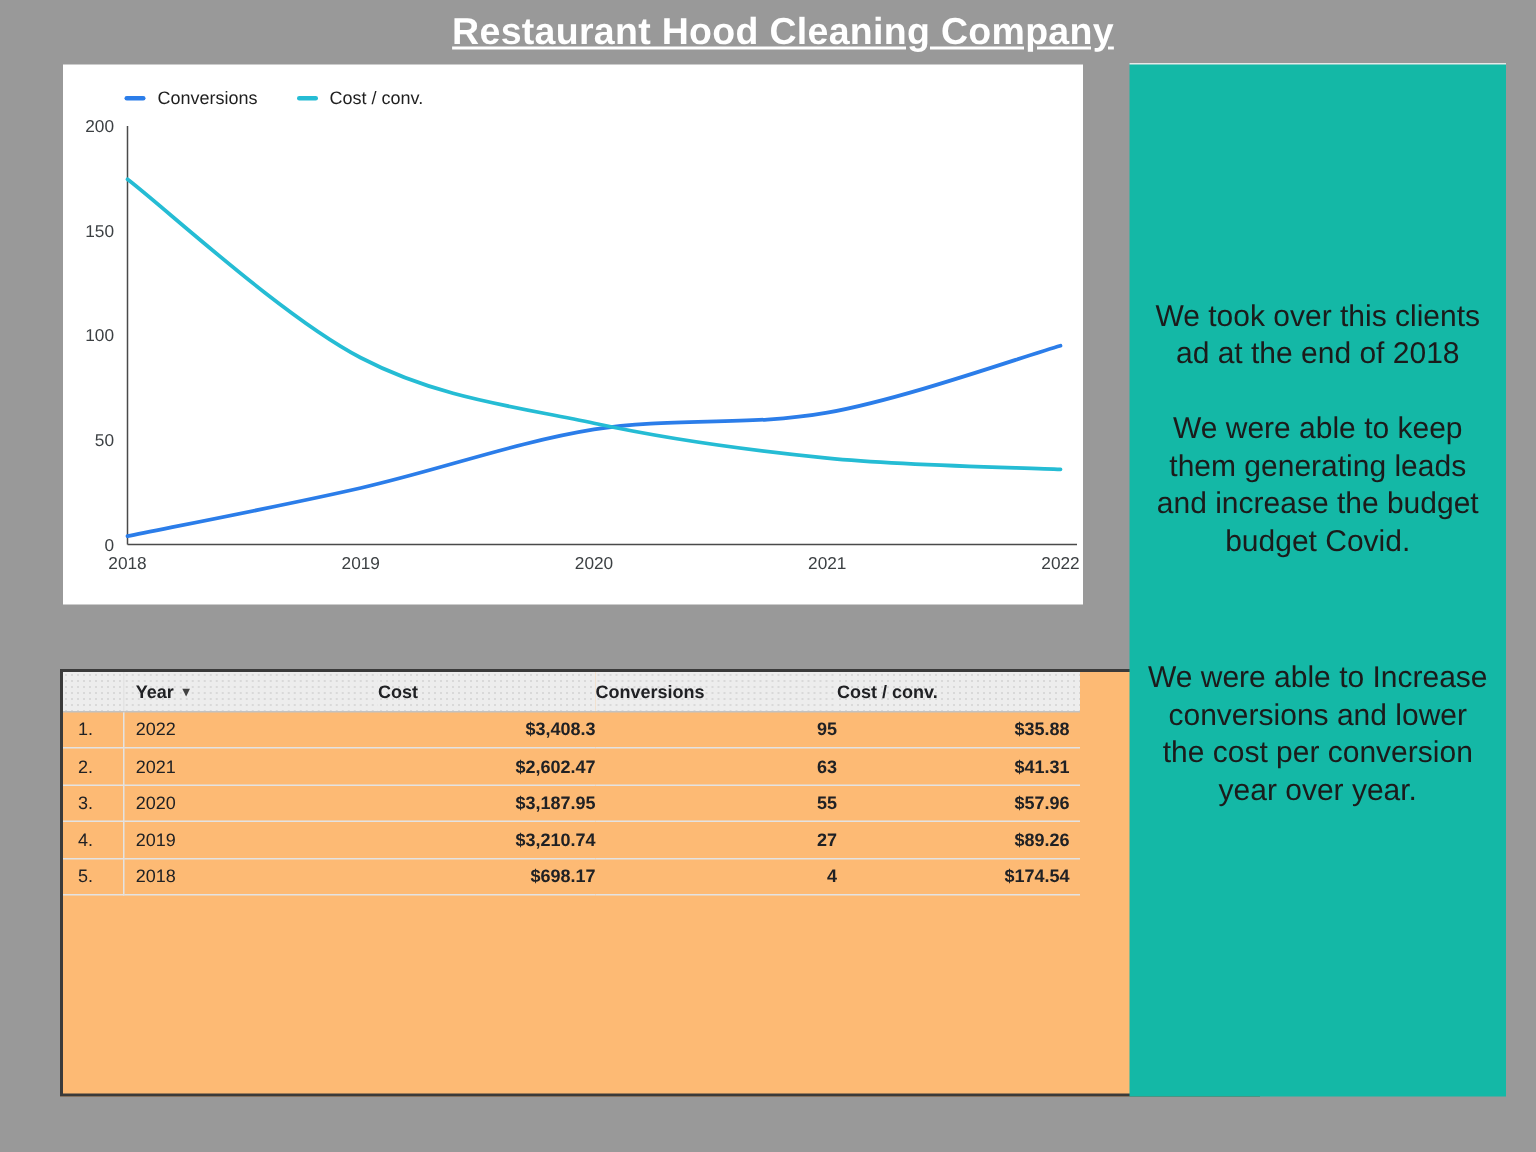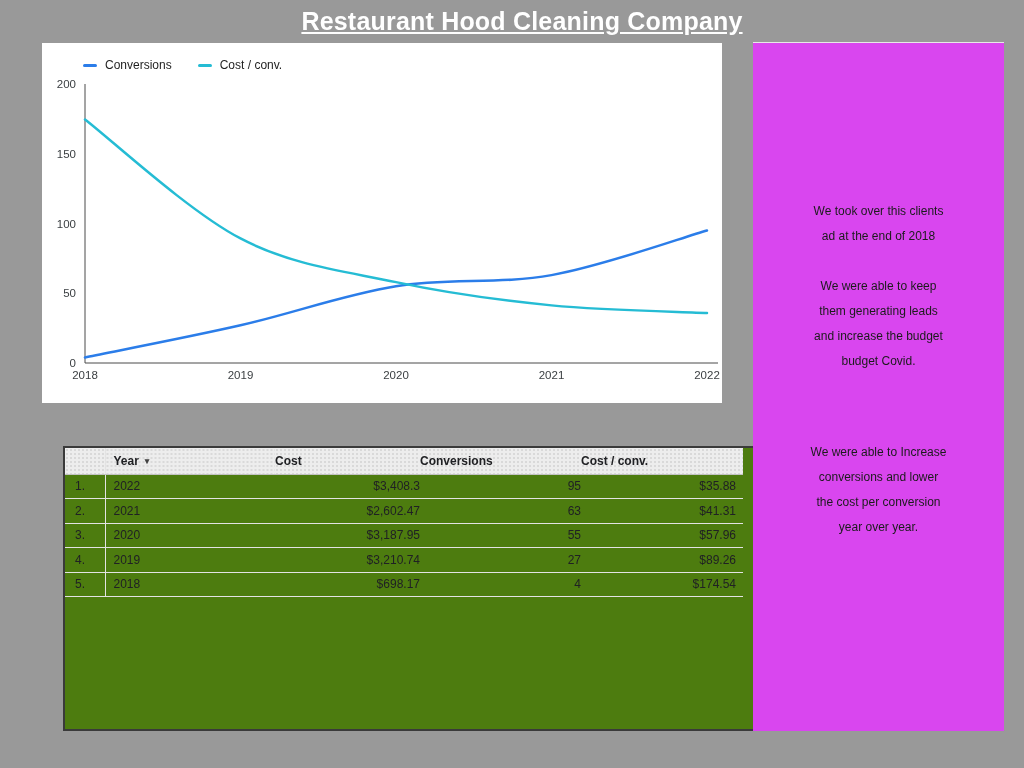--- a/index.html
+++ b/index.html
@@ -29,53 +29,53 @@
     font-size:12px; color:#1f1f1f;
   }
   .legend-item { display:flex; align-items:center; gap:8px; }
   .legend-swatch { width:14px; height:3px; border-radius:2px; }
   .chart-svg { position:absolute; left:0; top:0; }
   .chart-svg .tick { font-family:"Liberation Sans", sans-serif; font-size:11.5px; fill:#3c4043; }
 
   
   .table-panel {
     position:absolute; left:40px; top:446px; width:800px; height:285px;
-    background:#4d7c0f; border:2px solid #3a3a3a;margin-left:23px;
+    background:#fdba74; border:2px solid #3a3a3a;
   }
   .data-table {
     width:678px; border-collapse:collapse; table-layout:fixed;
     font-size:12px; color:#202124;
   }
   .data-table col.w-idx  { width:40px; }
   .data-table col.w-year { width:170px; }
   .data-table col.w-cost { width:145px; }
   .data-table col.w-conv { width:161px; }
   .data-table col.w-cpc  { width:162px; }
   .data-table th {
     height:26px; font-weight:bold; text-align:left;
     background-color:#ededed;
     background-image:radial-gradient(circle, #d9d9d9 1px, transparent 1px);
     background-size:4px 4px;
     border-bottom:1px solid #c2c2c2;
   }
   .data-table td { height:24.5px; border-bottom:1px solid #e3e3e3; }
   .c-idx  { padding-left:10px; text-align:left; border-right:1px solid #e3e3e3; }
   .c-year { padding-left:8px; text-align:left; }
-  .c-num  { text-align:right; }
+  .c-num  { text-align:right;font-weight:bold; }
   .c-last { padding-right:7px; }
   th.c-num { text-align:left; }
   .sort-arrow { font-size:9px; color:#424242; margin-left:6px; vertical-align:1px; }
 
   
   .notes-panel {
     position:absolute; left:753px; top:42px; width:251px; height:689px;
-    background:#d946ef; border-top:1px solid #e8e8e8;
+    background:#14b8a6; border-top:1px solid #e8e8e8;
     padding:156px 8px 0 8px;
     text-align:center; color:#1b1b1b;
-    font-size:12px; line-height:25px;
+    font-size:20px; line-height:25px;
   }
   .notes-panel p { white-space:pre-line; }
   .notes-panel p.gap-1 { margin-top:25px; }
   .notes-panel p.gap-2 { margin-top:66px; }
 </style>
 </head>
 <body style="background: rgb(153, 153, 153);">
 
 <div class="page-title">Restaurant Hood Cleaning Company</div>
 

